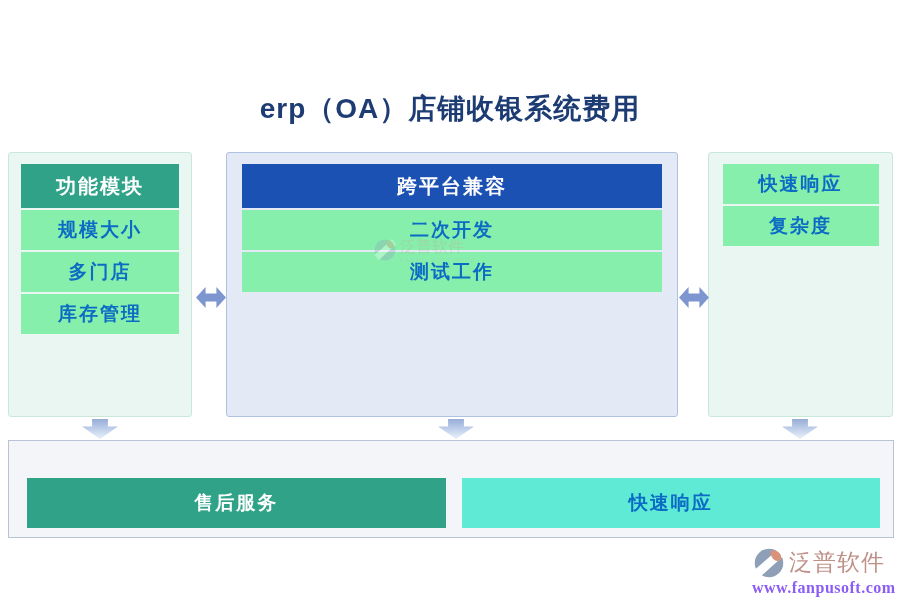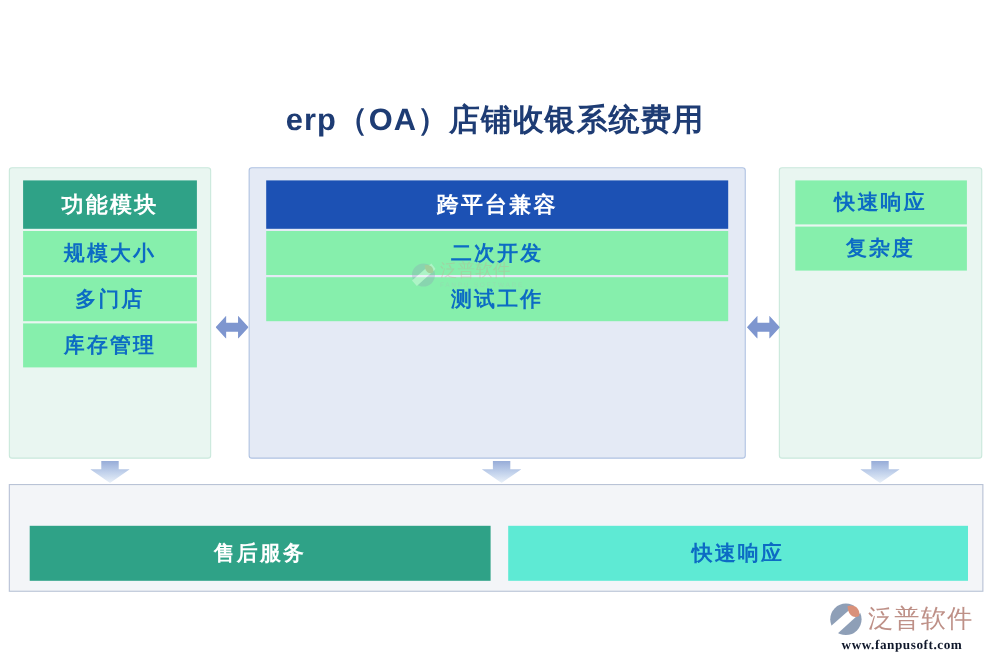--- a/index.html
+++ b/index.html
@@ -84,22 +84,22 @@
   .wm-footer {
     position:absolute; left:752px; top:547px; width:136px;
   }
   .wm-footer .row { display:flex; align-items:center; gap:3px; }
   .wm-footer .mark { width:34px; height:30px; }
   .wm-footer .brand {
     font-family:"Liberation Serif", serif; font-size:23px; color:#BE9087;
     letter-spacing:1px; white-space:nowrap;
   }
   .wm-footer .url {
-    font-family:"Liberation Serif", serif; font-size:12px; font-weight:bold;
-    color:#0f172a; letter-spacing:0.5px; margin-top:1px; text-align:center;
+    font-family:"Liberation Serif", serif; font-size:16px; font-weight:bold;
+    color:#8b5cf6; letter-spacing:0.5px; margin-top:1px; text-align:center;
   }
 </style>
 </head>
 <body>
 
 <div class="stage">
 
   <div class="title">erp（OA）店铺收银系统费用</div>
 
   <div class="panel green" id="panel-left">

